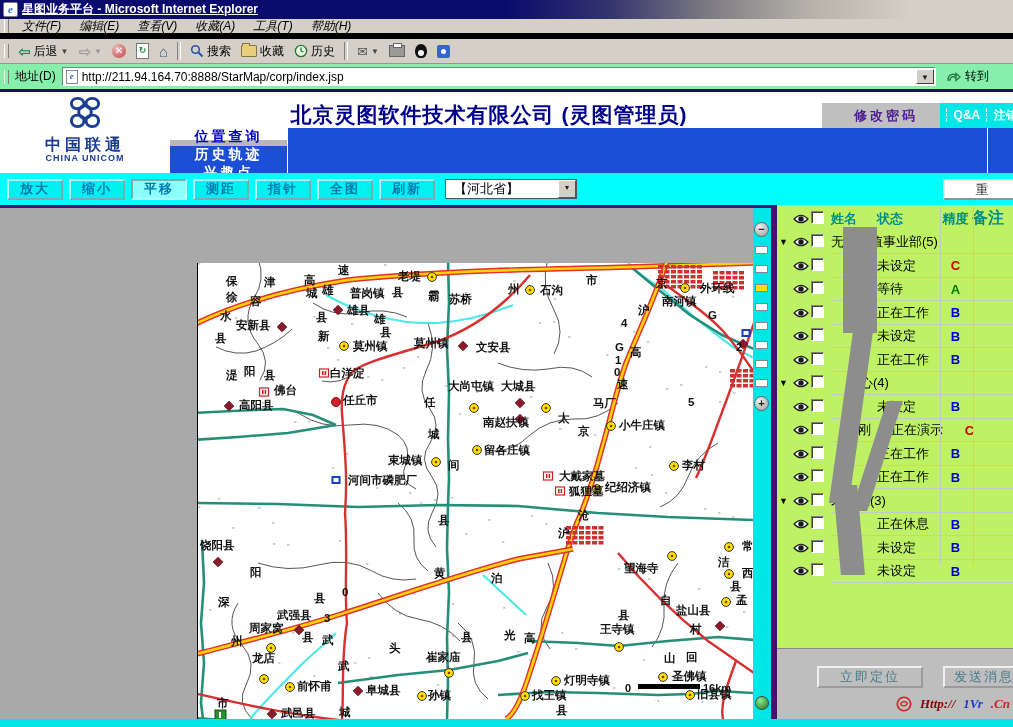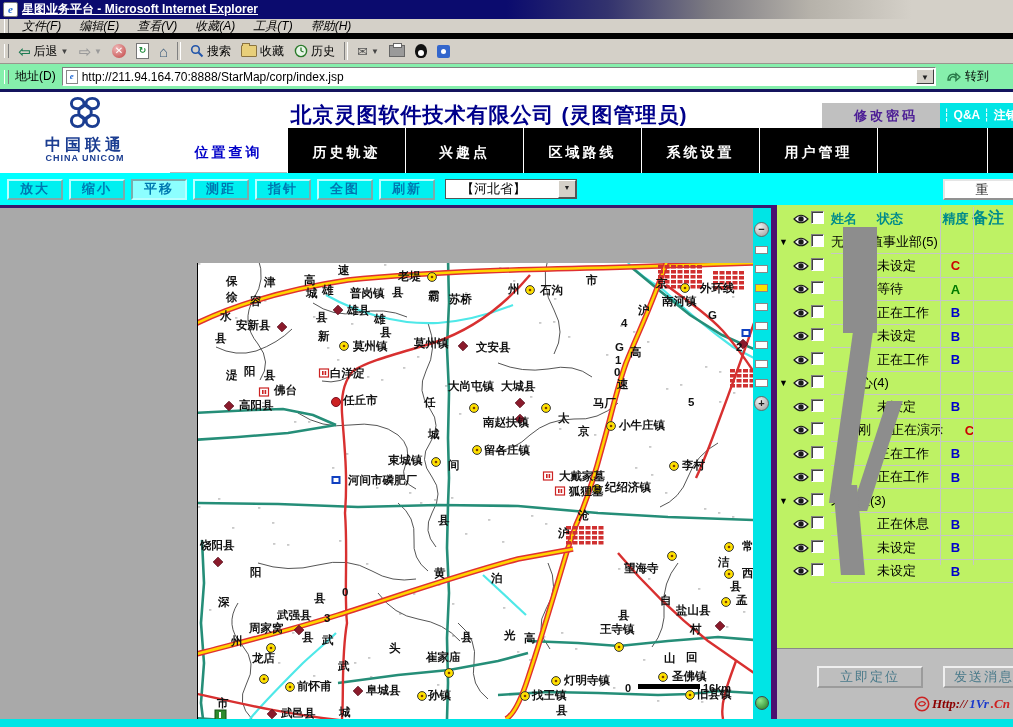--- a/index.html
+++ b/index.html
@@ -59,34 +59,34 @@
   .pageheader{position:absolute;top:92px;left:0;width:1013px;height:81px;background:#fff;}
   .logo-block{position:absolute;left:0;top:0;width:170px;height:81px;background:#fff;text-align:center;padding-top:2px;box-sizing:border-box;}
   .logo-cn{font-size:16px;font-weight:bold;color:#1B3D91;letter-spacing:4px;line-height:17px;}
   .logo-en{font-size:9px;font-weight:bold;color:#1B3D91;letter-spacing:1px;}
   .brand-title{position:absolute;left:180px;right:215px;top:9px;text-align:center;font-size:21px;font-weight:bold;
     color:#00008B;letter-spacing:1px;white-space:nowrap;}
   .pwd-box{position:absolute;right:63px;top:11px;width:128px;height:25px;background:#C0C0C0;color:#4c1d95;
     font-weight:bold;font-size:13px;display:flex;align-items:center;justify-content:center;letter-spacing:3px;}
   .qa-box{position:absolute;right:0;top:11px;width:73px;height:25px;background:#00E5E5;color:#fff;font-weight:bold;
     font-size:12px;display:flex;align-items:center;white-space:nowrap;overflow:hidden;padding-left:3px;box-sizing:border-box;}
-  .tabs{position:absolute;left:170px;right:0;top:36px;height:50px;background:#000000;display:flex;}
+  .tabs{position:absolute;left:170px;right:0;top:36px;height:50px;background:#1d4ed8;display:flex;flex-direction:column;}
   .tab{width:118px;flex:none;color:#fff;font-size:14px;font-weight:bold;display:flex;align-items:center;
     justify-content:center;letter-spacing:3px;border-right:1px solid #fff;box-sizing:border-box;white-space:nowrap;}
   .tab.active{background:#fff;color:#0000C8;box-shadow:inset 0 -6px 0 #b8b8b8;}
   .tab-endsep{position:absolute;right:25px;top:0;height:100%;width:1px;background:#fff;}
 
   
   .maptools{position:absolute;top:173px;left:0;width:1013px;height:32px;background:#00FFFF;
     display:flex;align-items:center;gap:6px;padding-left:7px;box-sizing:border-box;}
   .mbtn{width:56px;height:21px;flex:none;background:#00F0F0;border:2px outset #b8ffff;color:#0078B0;
     font-weight:bold;font-size:13px;display:flex;align-items:center;justify-content:center;letter-spacing:2px;box-sizing:border-box;}
   .mbtn.pressed{border-style:inset;background:#8cffff;}
   .region-select{width:132px;height:20px;background:#fff;border:1px solid #555;display:flex;align-items:center;
-    justify-content:space-between;font-size:13px;padding-left:15px;box-sizing:border-box;margin-left:4px;}
+    justify-content:space-between;font-size:13px;padding-left:8px;box-sizing:border-box;margin-left:4px;}
   .rs-btn{width:16px;height:16px;background:#D4D0C8;border:1px solid;border-color:#fff #555 #555 #fff;
     font-size:7px;text-align:center;line-height:14px;color:#222;flex:none;}
   .partial-btn{position:absolute;right:-8px;top:6px;width:78px;height:21px;background:#fff;border:2px outset #e5e5e5;
     font-size:13px;color:#222;display:flex;align-items:center;justify-content:center;box-sizing:border-box;}
 
   
   .main{position:absolute;top:205px;left:0;width:1013px;height:514px;}
   .map-viewport{position:absolute;left:0;top:0;width:753px;height:514px;background:#A9A9A9;
     border-top:3px solid #3a1a6e;box-sizing:border-box;overflow:hidden;}
   .map-svg{position:absolute;left:197px;top:55px;width:556px;height:456px;background:#fff;border-left:1px solid #000;}
@@ -117,21 +117,21 @@
   .c-prec{width:33px;flex:none;text-align:center;font-size:13px;font-weight:bold;}
   .c-rem{flex:1;}
   .hdr .c-name,.hdr .c-status,.hdr .c-prec,.hdr .c-rem{color:#008B8B;font-weight:bold;}
   .group .c-name{font-size:13px;}
   .vline{position:absolute;width:1px;background:#c6c6c6;top:2px;height:358px;}
   .censor{position:absolute;background:#8d8d8d;z-index:5;}
 
   .panel{position:absolute;left:0;right:0;top:443px;height:71px;background:#BEBEBE;border-top:1px solid #888;box-sizing:border-box;}
   .act-btn{position:absolute;top:17px;height:22px;background:#BEBEBE;border:2px outset #efefef;color:#4a7a8a;
     font-size:13px;letter-spacing:2px;display:flex;align-items:center;justify-content:center;box-sizing:border-box;white-space:nowrap;}
-  .watermark{position:absolute;right:3px;top:47px;display:flex;align-items:center;gap:2px;
+  .watermark{position:absolute;right:3px;top:47px;display:flex;align-items:center;gap:8px;
     font-style:italic;font-weight:bold;font-size:13px;font-family:"Liberation Serif","DejaVu Serif",serif;white-space:nowrap;}
   .wm-pre{color:#8B0000;} .wm-mid{color:#1a3acc;} .wm-suf{color:#cc2222;}
 
   .bottomstrip{position:absolute;top:719px;left:0;width:1013px;height:8px;background:#00E5E5;}
 </style>
 </head>
 <body>
 
 <div class="screen">
 

